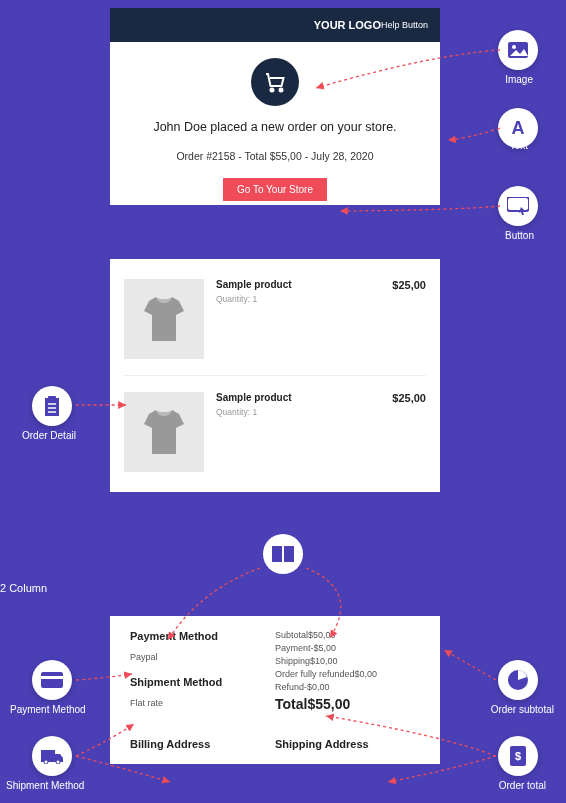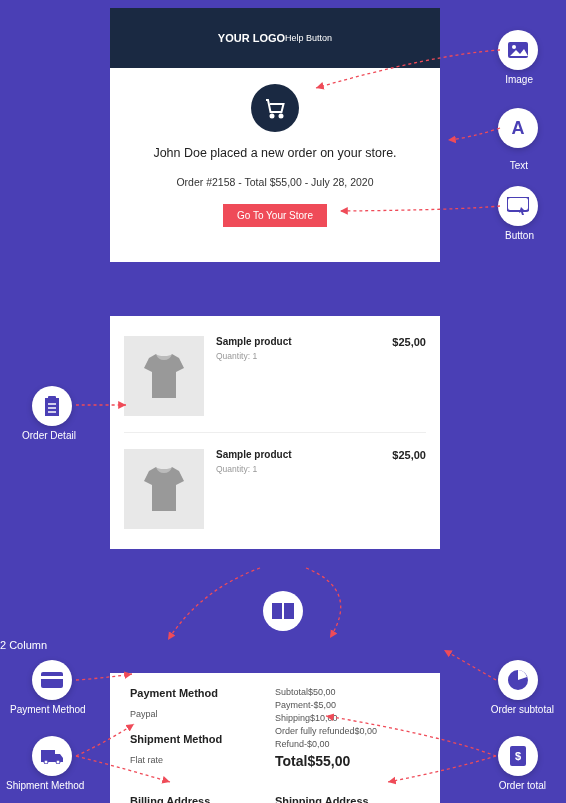--- a/index.html
+++ b/index.html
@@ -1,21 +1,21 @@
 <!DOCTYPE html>
 <html><head>
   <meta charset="utf-8">
   <style>
     * {margin:0;padding:0;box-sizing:border-box;font-family:Arial,sans-serif}
     body {background:#4a3fb5;width:566px;height:803px;position:relative;overflow:hidden}
     .card {background:#fff;margin:0 auto;position:relative}
     .card1 {width:330px;margin-top:8px;left:-8px;position:relative}
-    .card1-head {background:#1a2942;color:#fff;padding:24px 12px;display:flex;justify-content:center;align-items:center;font-size:11px;font-weight:bold}
+    .card1-head {background:#1a2942;color:#fff;padding:11px 12px;display:flex;justify-content:flex-end;align-items:center;font-size:11px;font-weight:bold}
     .card1-head .help {font-size:9px;font-weight:normal}
-    .card1-body {padding:14px 14px 35px;text-align:center}
+    .card1-body {padding:14px 14px 4px;text-align:center}
     .cart-circle {width:48px;height:48px;background:#1a2942;border-radius:50%;margin:2px auto 14px;display:flex;align-items:center;justify-content:center}
     .msg {font-size:12.5px;color:#222;margin-bottom:16px}
     .ordline {font-size:10.5px;color:#333;margin-bottom:16px}
     .store-btn {background:#ef4b58;color:#fff;padding:6px 14px;font-size:10px;border:none;cursor:pointer;display:inline-block}
     .card2 {width:330px;margin-top:54px;left:-8px;position:relative;padding:10px 14px}
     .prod-row {display:flex;padding:10px 0}
     .prod-row + .prod-row {border-top:1px solid #eee;margin-top:6px;padding-top:16px}
     .prod-img {width:80px;height:80px;background:#e8e8e8;display:flex;align-items:center;justify-content:center;margin-right:12px}
     .prod-info {flex:1}
     .prod-name {font-size:10px;font-weight:bold;color:#222;margin-bottom:4px}
@@ -151,21 +151,21 @@
       <path d="M2 14 L8 8 L12 12 L16 7 L20 14 Z" fill="#fff"></path>
     </svg>
 </div>
 <div class="side-label" style="top:74px;right:33px">Image</div>
 
 <div class="side-circle" style="top:108px;right:28px">
   <svg width="20" height="20" viewBox="0 0 20 20">
       <text x="10" y="16" font-size="18" font-weight="bold" font-family="serif" fill="#4a3fb5" text-anchor="middle">A</text>
     </svg>
 </div>
-<div class="side-label" style="top:160px;right:38px">Text</div>
+<div class="side-label" style="top:140px;right:38px">Text</div>
 
 <div class="side-circle" style="top:186px;right:28px">
   <svg width="22" height="18" viewBox="0 0 22 18">
       <rect x="0" y="0" width="22" height="14" rx="3" fill="none" stroke="#4a3fb5" stroke-width="2"></rect>
       <path d="M14 10 L18 14 L16 15 L17 18 L15 18 L14 15 L12 16 Z" fill="#4a3fb5"></path>
     </svg>
 </div>
 <div class="side-label" style="top:230px;right:32px">Button</div>
 
 <div class="side-circle" style="top:386px;left:32px">

